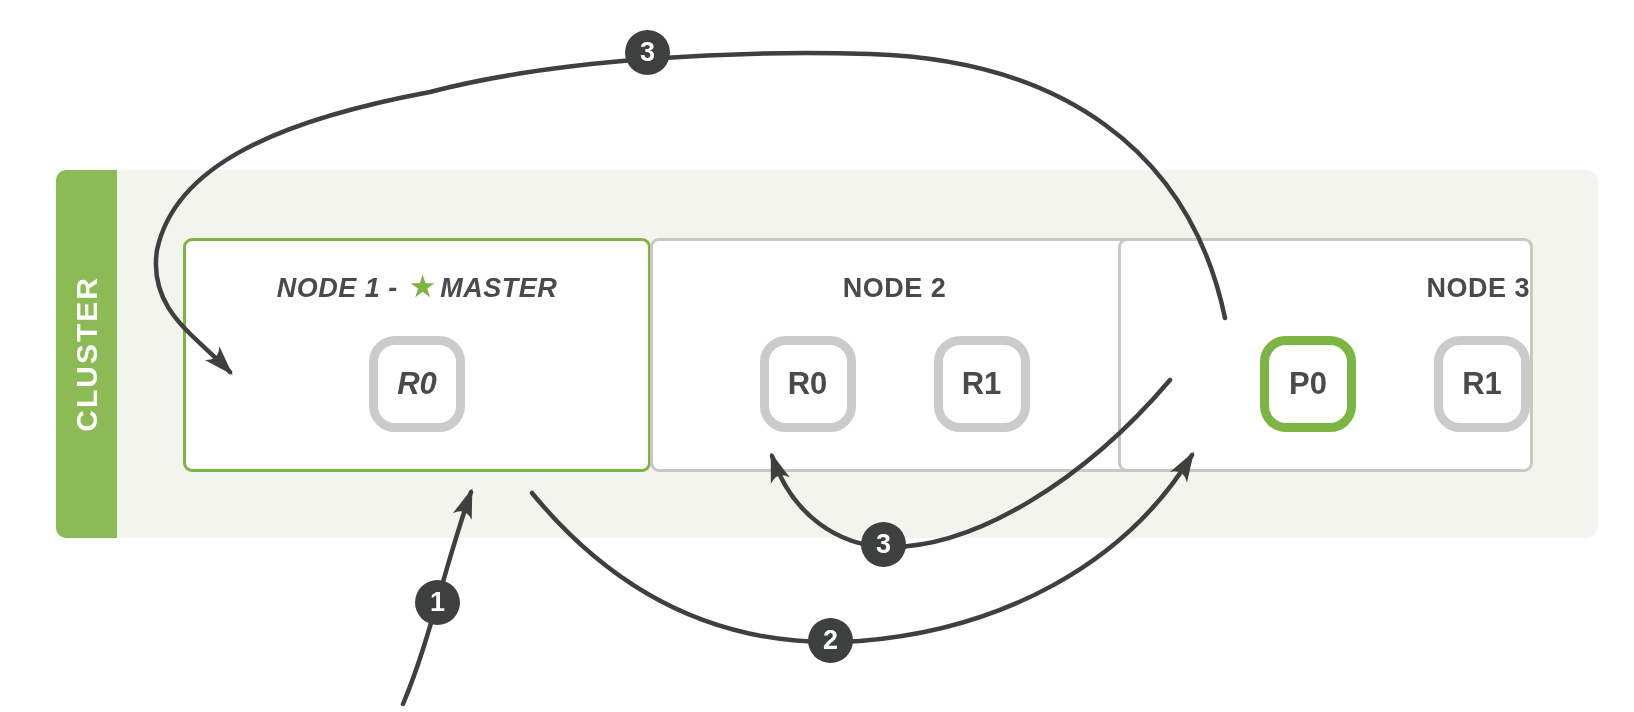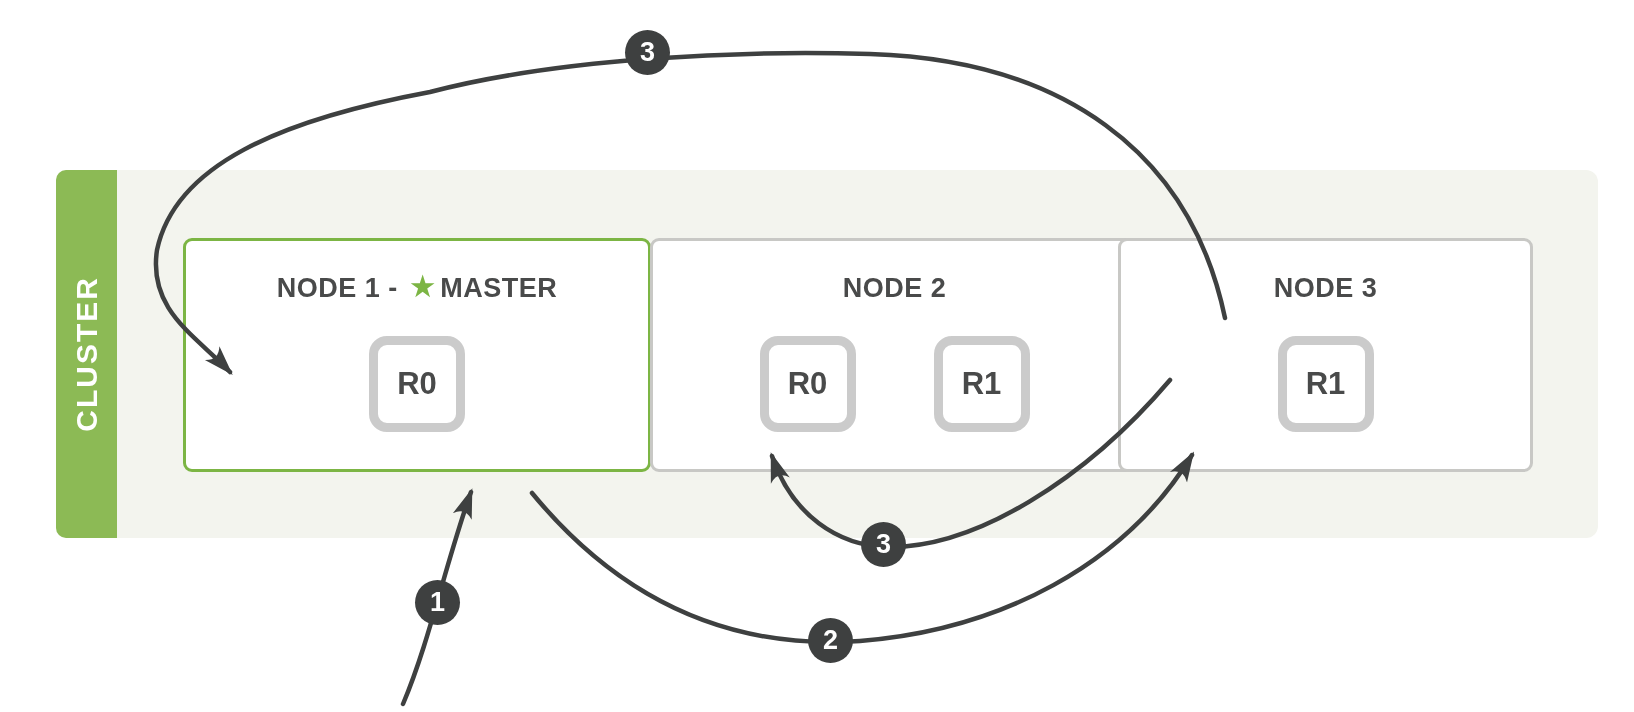--- a/index.html
+++ b/index.html
@@ -46,23 +46,23 @@
     position: absolute;
     top: 238px;
     height: 234px;
     background: #ffffff;
     box-sizing: border-box;
     border-radius: 9px;
     display: flex;
     flex-direction: column;
     align-items: center;
   }
-  .node-1 { left: 183px; width: 468px; border: 3px solid var(--green); }
+  .node-1 { left: 183px; width: 468px; border: 3px solid var(--green); font-style: italic; }
   .node-2 { left: 650px; width: 489px; border: 3px solid var(--gray-border); }
-  .node-3 { left: 1118px; width: 415px; border: 3px solid var(--gray-border); }
+  .node-3 { left: 1118px; width: 415px; border: 3px solid var(--gray-border); align-items: flex-end; }
 
   .node-title {
     margin-top: 31px;
     height: 32px;
     display: flex;
     align-items: center;
     font-size: 27px;
     font-weight: bold;
     color: var(--text);
     letter-spacing: 0.5px;
@@ -71,21 +71,21 @@
   .star {
     color: var(--green);
     font-size: 31px;
     margin: -4px 3px 0 11px;
   }
 
   .shard-row { display: flex; gap: 78px; margin-top: 32px; }
   .shard {
     width: 96px; height: 96px;
     box-sizing: border-box;
-    border-radius: 18px;
+    border-radius: 26px;
     background: #ffffff;
     display: flex;
     align-items: center;
     justify-content: center;
     font-size: 31px;
     font-weight: bold;
     color: var(--text);
   }
   .shard.replica { border: 9px solid var(--shard-gray); }
   .shard.primary { border: 9px solid var(--green); }
@@ -144,20 +144,21 @@
     <div class="node-title">NODE 2</div>
     <div class="shard-row">
       <div class="shard replica">R0</div>
       <div class="shard replica">R1</div>
     </div>
   </div>
 
   <div class="node node-3">
     <div class="node-title">NODE 3</div>
     <div class="shard-row">
+      <div class="shard primary">P0</div>
       <div class="shard replica">R1</div>
     </div>
   </div>
 
   <svg class="arrows" viewBox="0 0 1634 712">
     <defs>
       <marker id="arrowhead" markerWidth="30" markerHeight="22" refX="26" refY="11" orient="auto" markerUnits="userSpaceOnUse">
         <path d="M 0 1 L 30 11 L 0 21 Q 10 11 0 1 Z" fill="#3e4040"></path>
       </marker>
     </defs>

